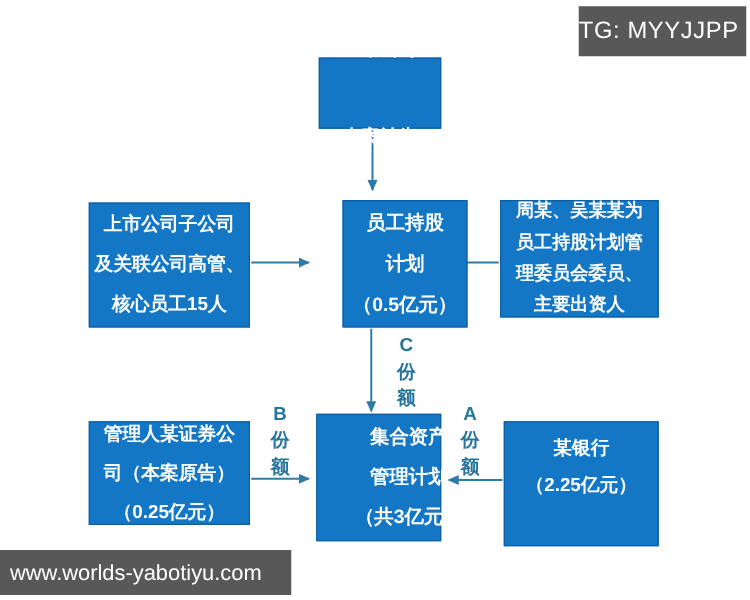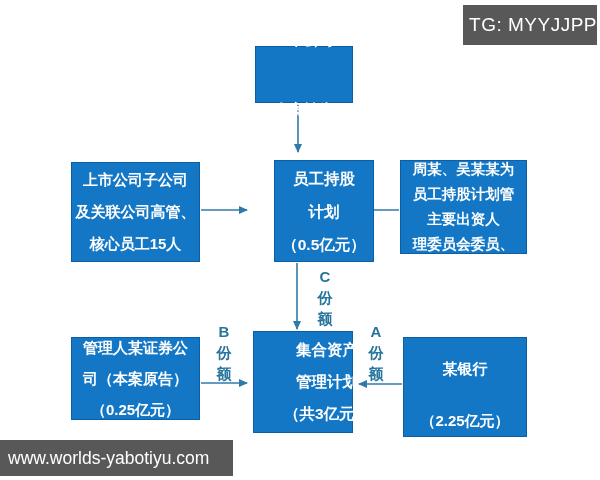--- a/index.html
+++ b/index.html
@@ -23,37 +23,37 @@
     display:flex;flex-direction:column;justify-content:center;align-items:center;
     text-align:center;font-weight:bold;
   }
   .node .line{display:block;white-space:nowrap;}
   .node-listed-company{left:255px;top:46px;width:98px;height:57px;font-size:15px;line-height:26px;gap:44px;}
   .node-executives{left:71px;top:162px;width:129px;height:100px;font-size:15px;line-height:32px;}
   .node-esop{left:253px;top:160px;width:100px;height:102px;font-size:15.5px;line-height:33px;margin-left:21px;}
   .node-committee{left:400px;top:160px;width:127px;height:94px;font-size:14.5px;line-height:25px;}
   .node-manager{left:71px;top:337px;width:129px;height:83px;font-size:15px;line-height:31px;}
   .node-amp{left:253px;top:331px;width:100px;height:102px;font-size:15.5px;line-height:32px;padding-left:48px;}
-  .node-bank{left:403px;top:337px;width:124px;height:100px;font-size:15px;line-height:30px;justify-content:space-between;padding-top:16px;}
+  .node-bank{left:403px;top:337px;width:124px;height:100px;font-size:15px;line-height:30px;justify-content:flex-start;padding-top:6px;}
   .edge-label{
     position:absolute;width:26px;text-align:center;color:var(--label-blue);
     font-weight:bold;font-size:15px;line-height:21px;
   }
   .edge-label .ch{display:block;}
   .label-c{left:312px;top:266px;}
   .label-b{left:211px;top:321px;}
   .label-a{left:363px;top:321px;}
   .arrows{position:absolute;left:0;top:0;width:600px;height:480px;pointer-events:none;}
   .arrows .edge{stroke:var(--arrow-blue);stroke-width:1.6;fill:none;}
   .arrowhead-shape{fill:var(--arrow-blue);}
   .watermark{
     position:absolute;background:var(--watermark-bg);color:var(--watermark-text);
     display:flex;align-items:center;white-space:nowrap;
   }
-  .watermark-tg{left:463px;top:5px;width:134px;height:40px;justify-content:flex-end;font-size:19px;letter-spacing:0.5px;}
+  .watermark-tg{left:463px;top:5px;width:134px;height:40px;justify-content:flex-start;font-size:19px;letter-spacing:0.5px;}
   .watermark-url{left:0;top:440px;width:233px;height:36px;padding-left:8px;box-sizing:border-box;font-size:17.5px;}
 </style>
 </head>
 <body>
 
 <div class="canvas">
 
   <svg class="arrows" viewBox="0 0 600 480" xmlns="http://www.w3.org/2000/svg">
     <defs>
       <marker id="ah" markerWidth="11" markerHeight="10" refX="8" refY="4" orient="auto" markerUnits="userSpaceOnUse">
@@ -81,22 +81,22 @@
 
   <div class="node node-esop">
     <span class="line">员工持股</span>
     <span class="line">计划</span>
     <span class="line">（0.5亿元）</span>
   </div>
 
   <div class="node node-committee">
     <span class="line">周某、吴某某为</span>
     <span class="line">员工持股计划管</span>
+    <span class="line">理委员会委员、</span>
     <span class="line">主要出资人</span>
-    <span class="line">理委员会委员、</span>
   </div>
 
   <div class="node node-manager">
     <span class="line">管理人某证券公</span>
     <span class="line">司（本案原告）</span>
     <span class="line">（0.25亿元）</span>
   </div>
 
   <div class="node node-amp">
     <span class="line">集合资产</span>

